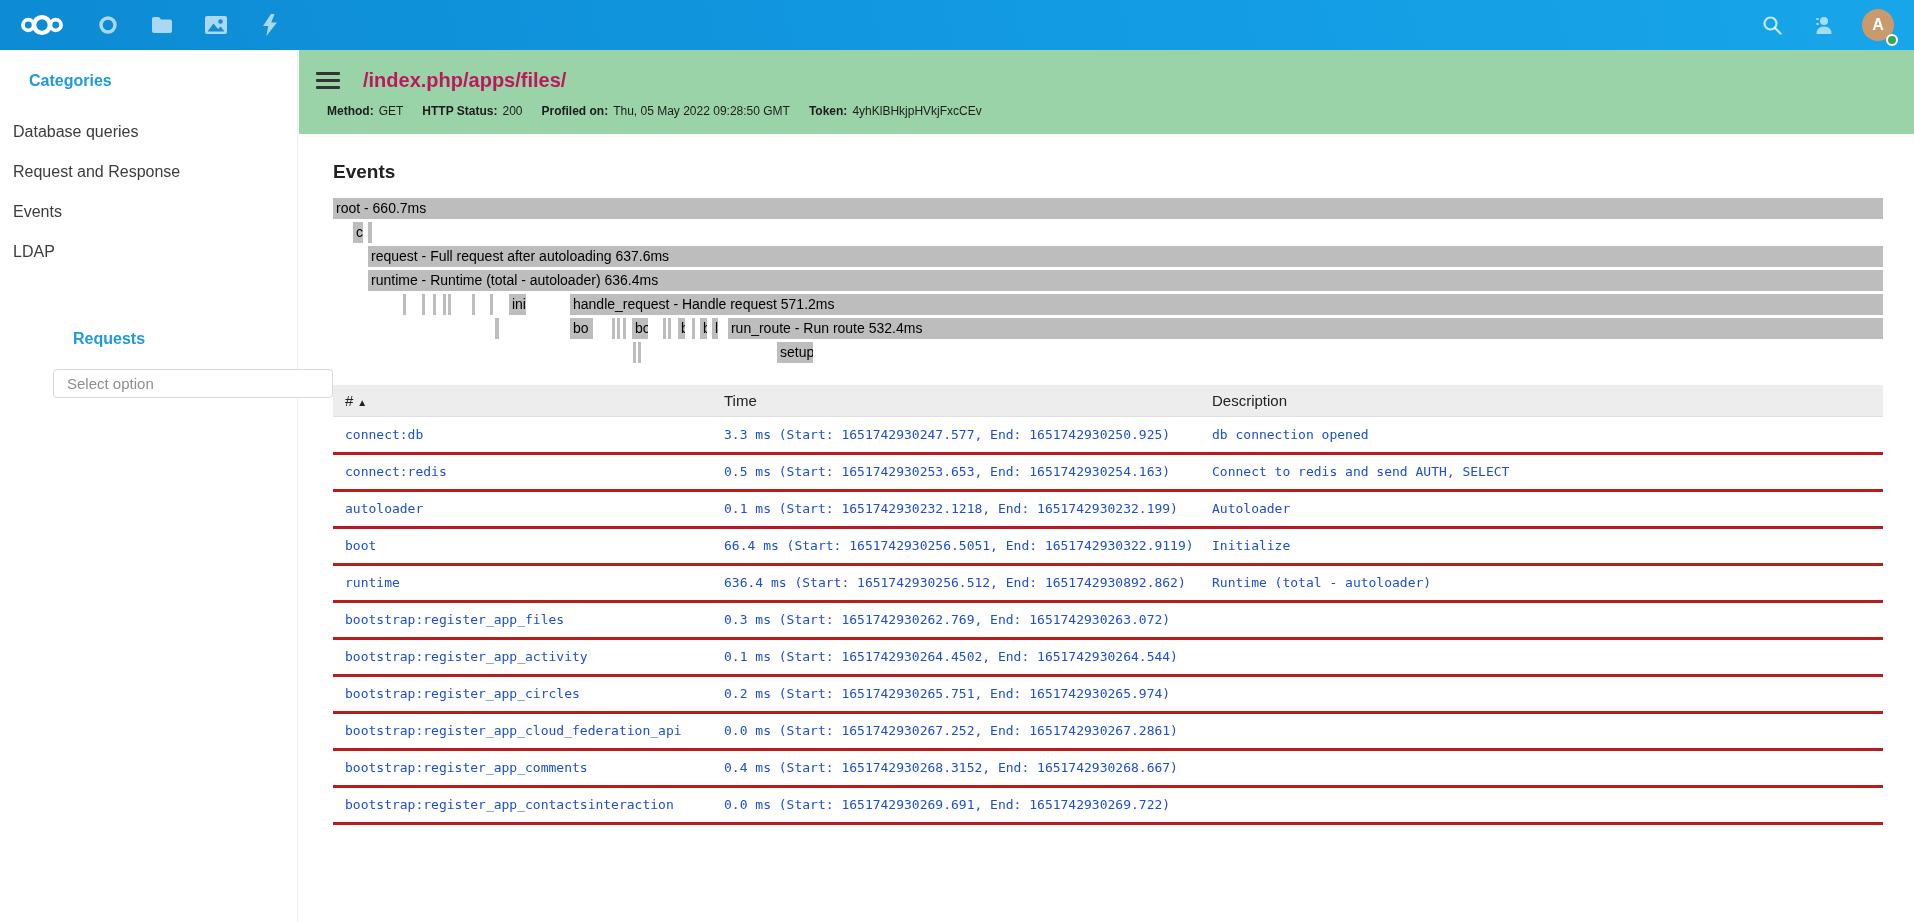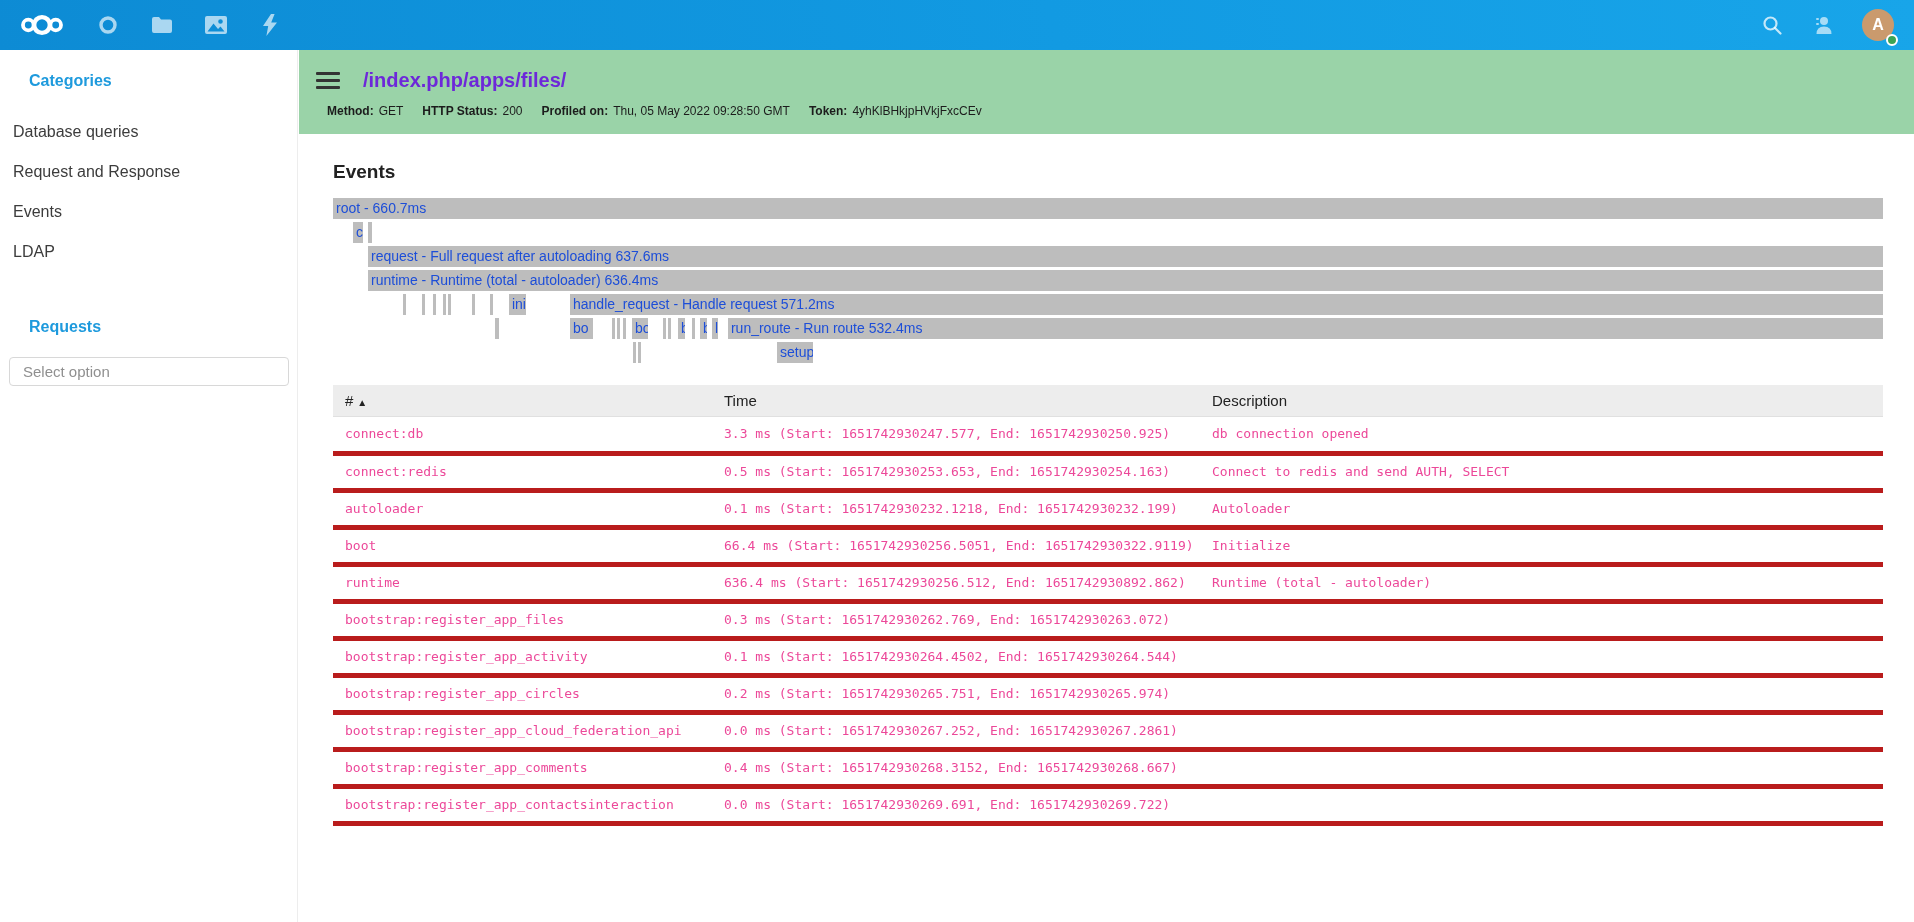--- a/index.html
+++ b/index.html
@@ -21,58 +21,58 @@
             justify-content:center; cursor:pointer; }
   .status-dot { position:absolute; right:-4px; bottom:-5px; width:12px; height:12px;
                 border-radius:50%; background:#3ca455; border:2px solid #fff; }
 
   
   .sidebar { position:fixed; top:50px; left:0; width:298px; height:872px; background:#fff;
              border-right:1px solid #ededed; padding:22px 0 0 0; }
   .side-heading { color:#1e9add; font-size:16px; font-weight:bold; padding-left:29px; }
   .side-list { margin-top:22px; }
   .side-item { font-size:16px; color:#3c3c3c; padding:11px 0 11px 13px; cursor:pointer; }
-  .side-requests { margin-top:46px; }
+  .side-requests { margin-top:58px;padding-left:44px; }
   .side-select { display:block; width:280px; height:29px; margin:21px 0 0 9px;
                  border:1px solid #d8d8d8; border-radius:4px; padding-left:13px;
                  font-size:15px; color:#3c3c3c; font-family:"Liberation Sans",sans-serif; outline:none; }
   .side-select::placeholder { color:#8f8f8f; }
 
   
   .main { margin-left:299px; padding-top:50px; }
   .page-header { background:#9ad3a8; height:84px; padding:9px 0 0 0; }
   .ph-row1 { display:flex; align-items:center; height:42px; padding-left:17px; }
   .hamburger { width:24px; cursor:pointer; }
   .hamburger span { display:block; height:3px; background:#333; margin:4px 0; border-radius:1px; }
-  .ph-title { margin-left:23px; font-size:20px; font-weight:bold; color:#6d28d9; }
+  .ph-title { margin-left:23px; font-size:20px; font-weight:bold; color:#be185d; }
   .ph-row2 { display:flex; align-items:center; padding-left:28px; margin-top:3px;
              font-size:12px; color:#1c1c1c; }
   .meta-item { margin-right:19px; white-space:nowrap; }
   .meta-item b { font-weight:bold; margin-right:5px; }
 
   .content { padding:0 31px 0 34px; }
   .events-heading { font-size:19px; font-weight:bold; color:#222; margin:27px 0 15px 0; }
 
   
   .chart { position:relative; width:100%; }
   .chart-row { position:relative; height:24px; }
   .chart-bar { position:absolute; top:0; height:21px; background:#bdbdbd; overflow:hidden;
-               white-space:nowrap; font-size:14px; line-height:21px; color:#1d4ed8;
+               white-space:nowrap; font-size:14px; line-height:21px; color:#000000;
                padding-left:3px; }
 
   
   .events-table { width:100%; border-collapse:collapse; margin-top:19px; table-layout:fixed; }
   .events-table th { background:#ededed; height:31px; text-align:left; font-size:15px;
                      font-weight:normal; color:#222; cursor:pointer;
                      border-bottom:1px solid #e0e0e0; }
   .events-table th:first-child { padding-left:12px; width:391px; }
   .events-table th:nth-child(2) { width:488px; }
   .sort-arrow { font-size:10px; margin-left:4px; color:#222; }
   .events-table td { height:37px; font-family:"DejaVu Sans Mono", monospace; font-size:13px;
-                     color:#ec4899; border-bottom:5px solid #b91c1c; white-space:nowrap;
+                     color:#1d4ed8; border-bottom:3px solid #b91c1c; white-space:nowrap;
                      overflow:hidden; }
   .events-table td:first-child { padding-left:12px; }
 </style>
 </head>
 <body>
 
 <div class="topbar">
   <div class="topbar-left">
     <svg class="logo" viewBox="0 0 56 30">
       <circle cx="28" cy="15" r="9.2" fill="none" stroke="#fff" stroke-width="5.2"></circle>

